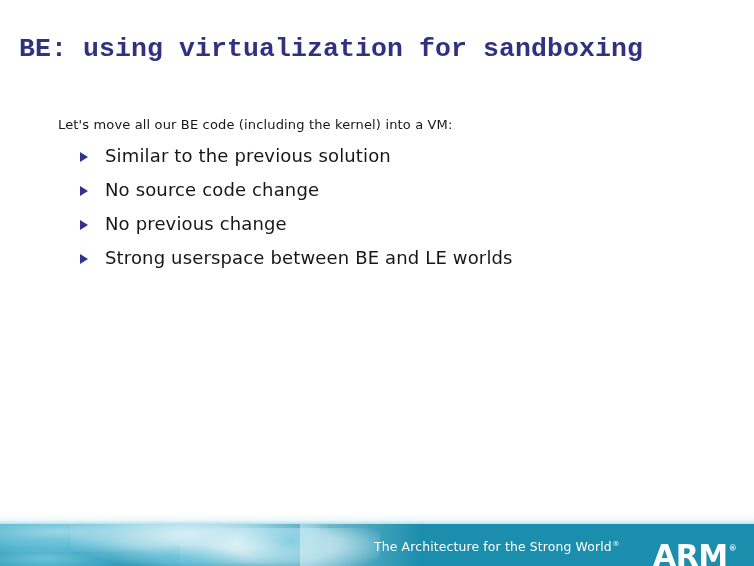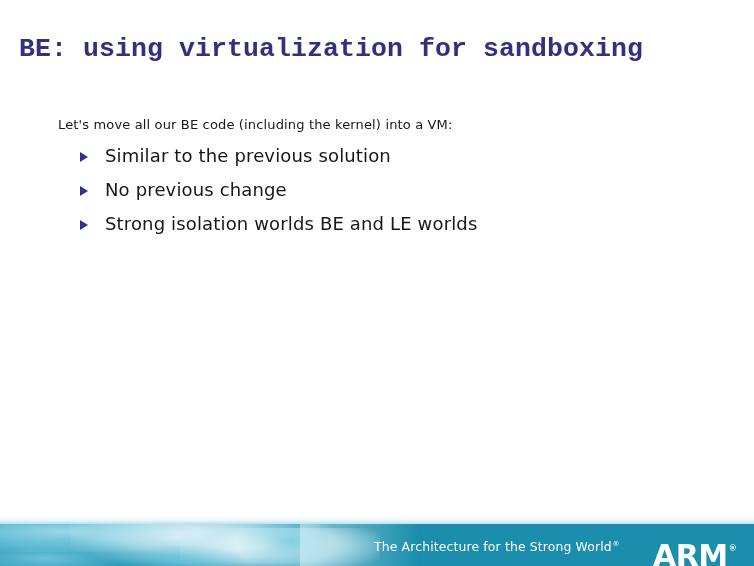--- a/index.html
+++ b/index.html
@@ -197,25 +197,29 @@
 
     <p id="lead">Let's move all our BE code (including the kernel) into a VM:</p>
 
     <ul id="bullets">
       <li>
         <span class="tri"></span>
         <span>Similar to the previous solution</span>
       </li>
       <li>
         <span class="tri"></span>
+        <span>No source code change</span>
+      </li>
+      <li>
+        <span class="tri"></span>
         <span>No previous change</span>
       </li>
       <li>
         <span class="tri"></span>
-        <span>Strong isolation worlds BE and LE worlds</span>
+        <span>Strong userspace between BE and LE worlds</span>
       </li>
     </ul>
 
   </div>
 
   <div id="footer-pre"></div>
 
   <div id="footer">
     <div class="cloud" id="cl-a"></div>
     <div class="cloud" id="cl-b"></div>

